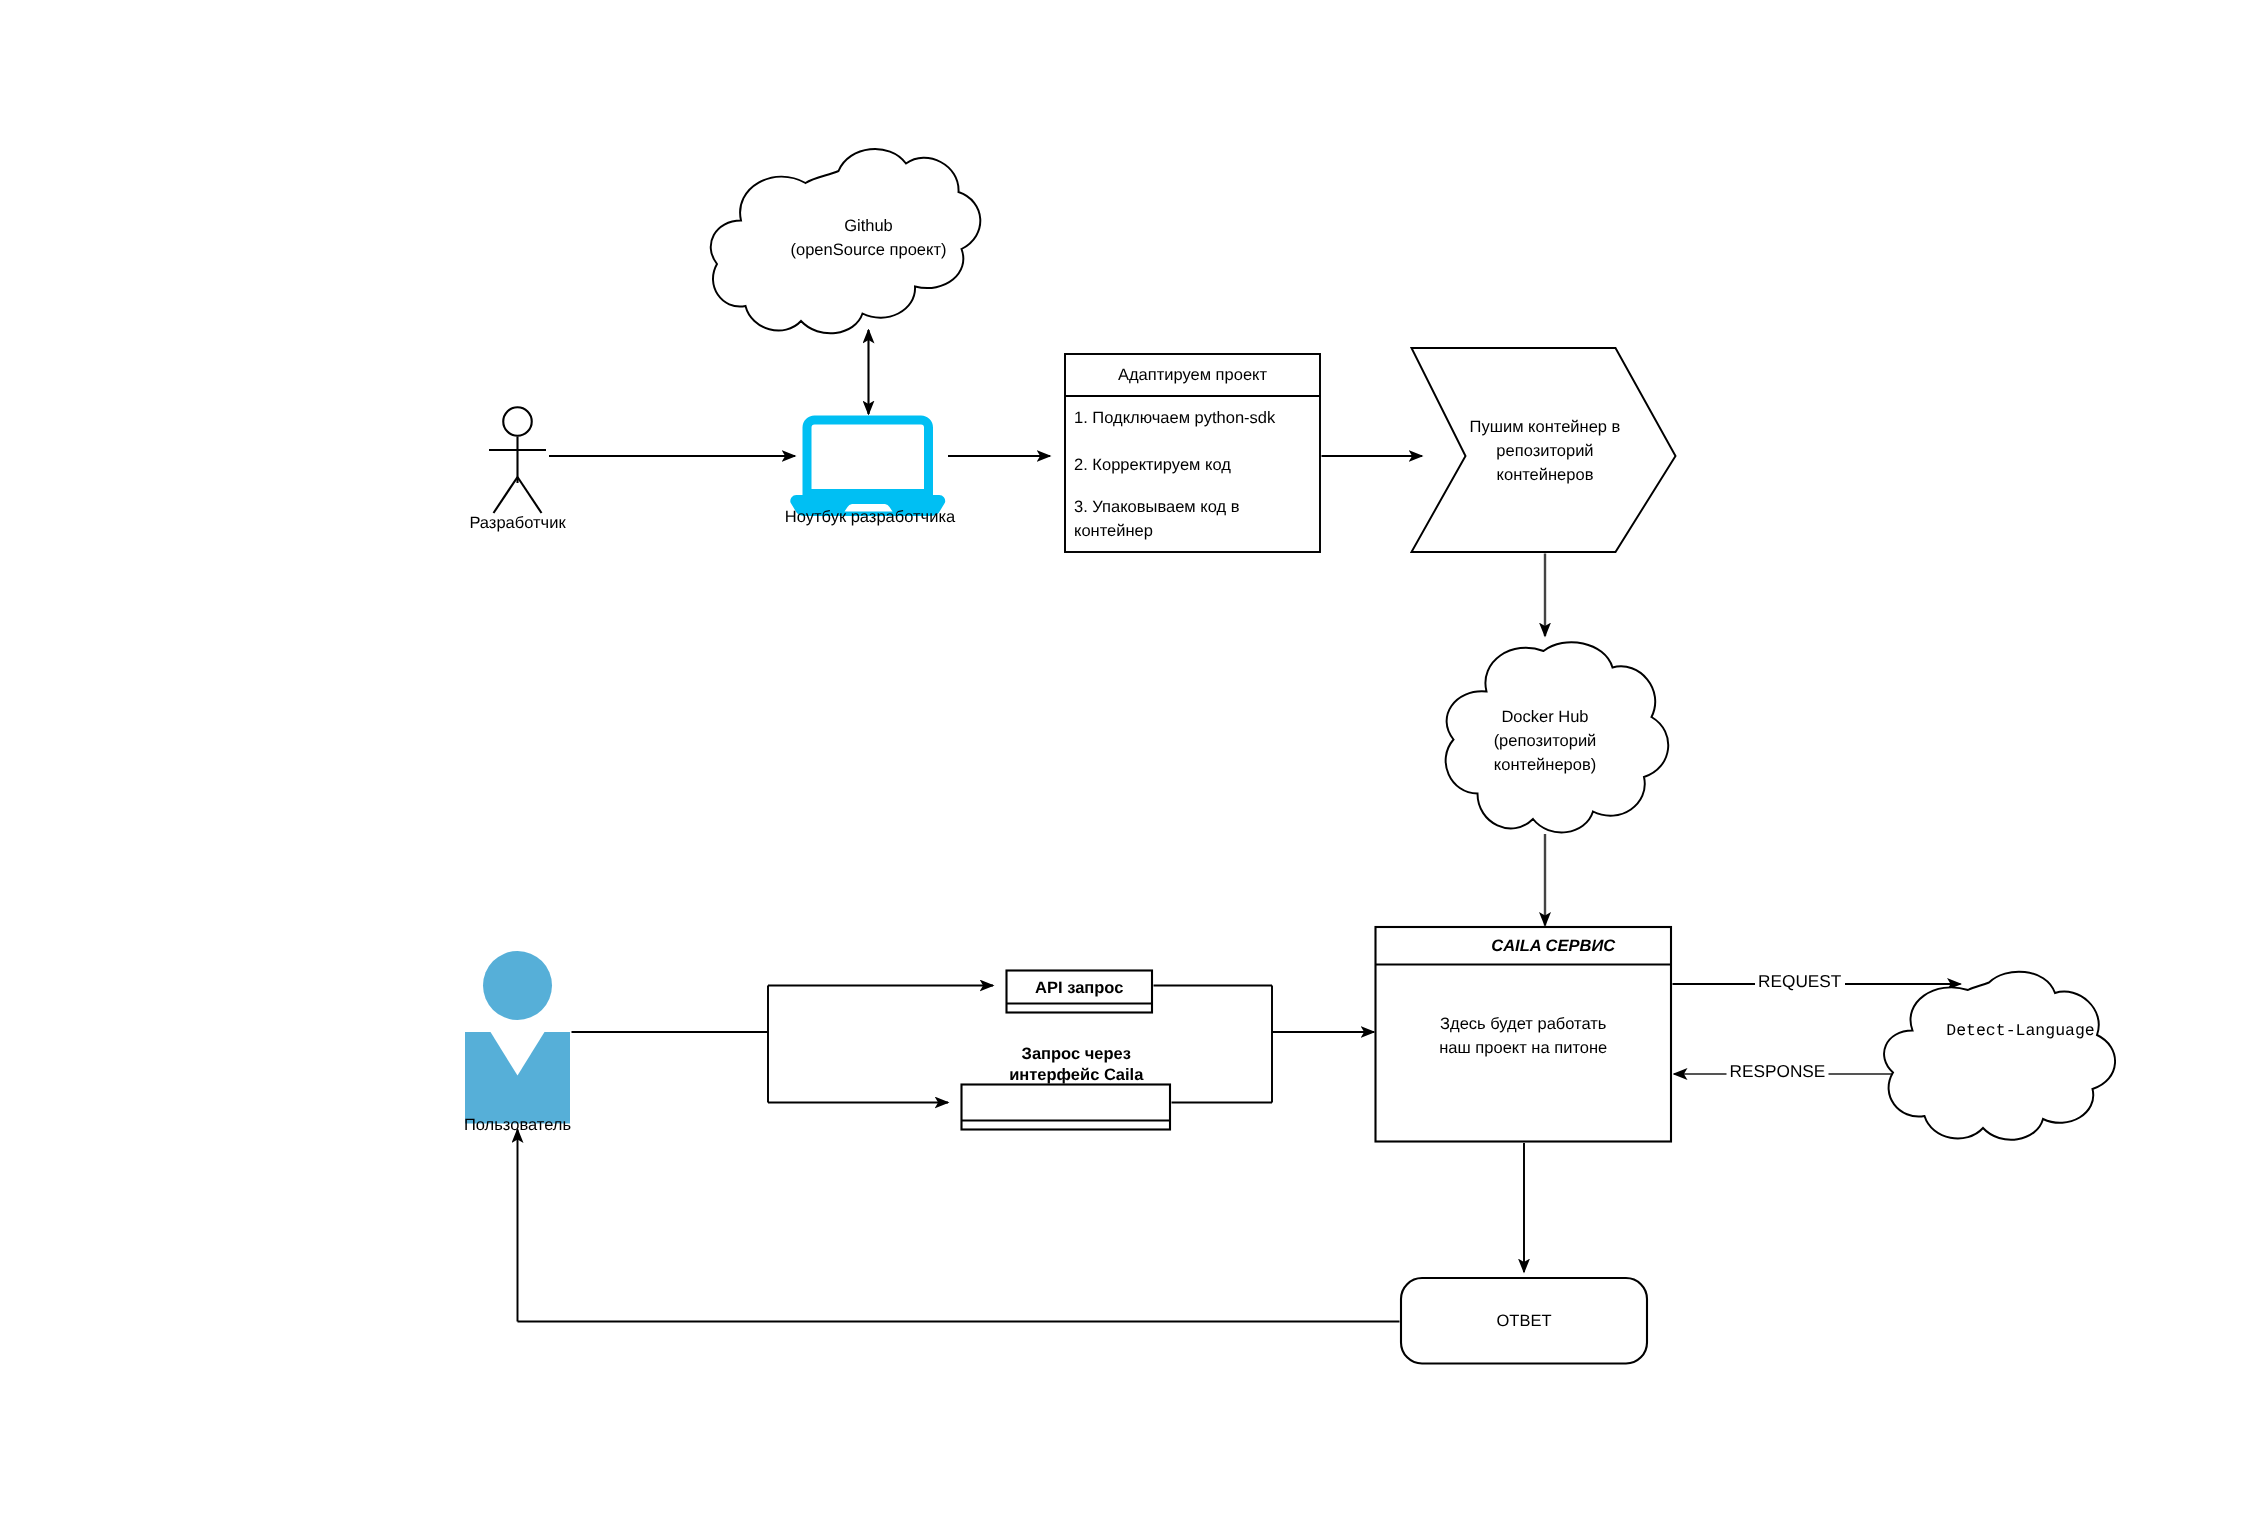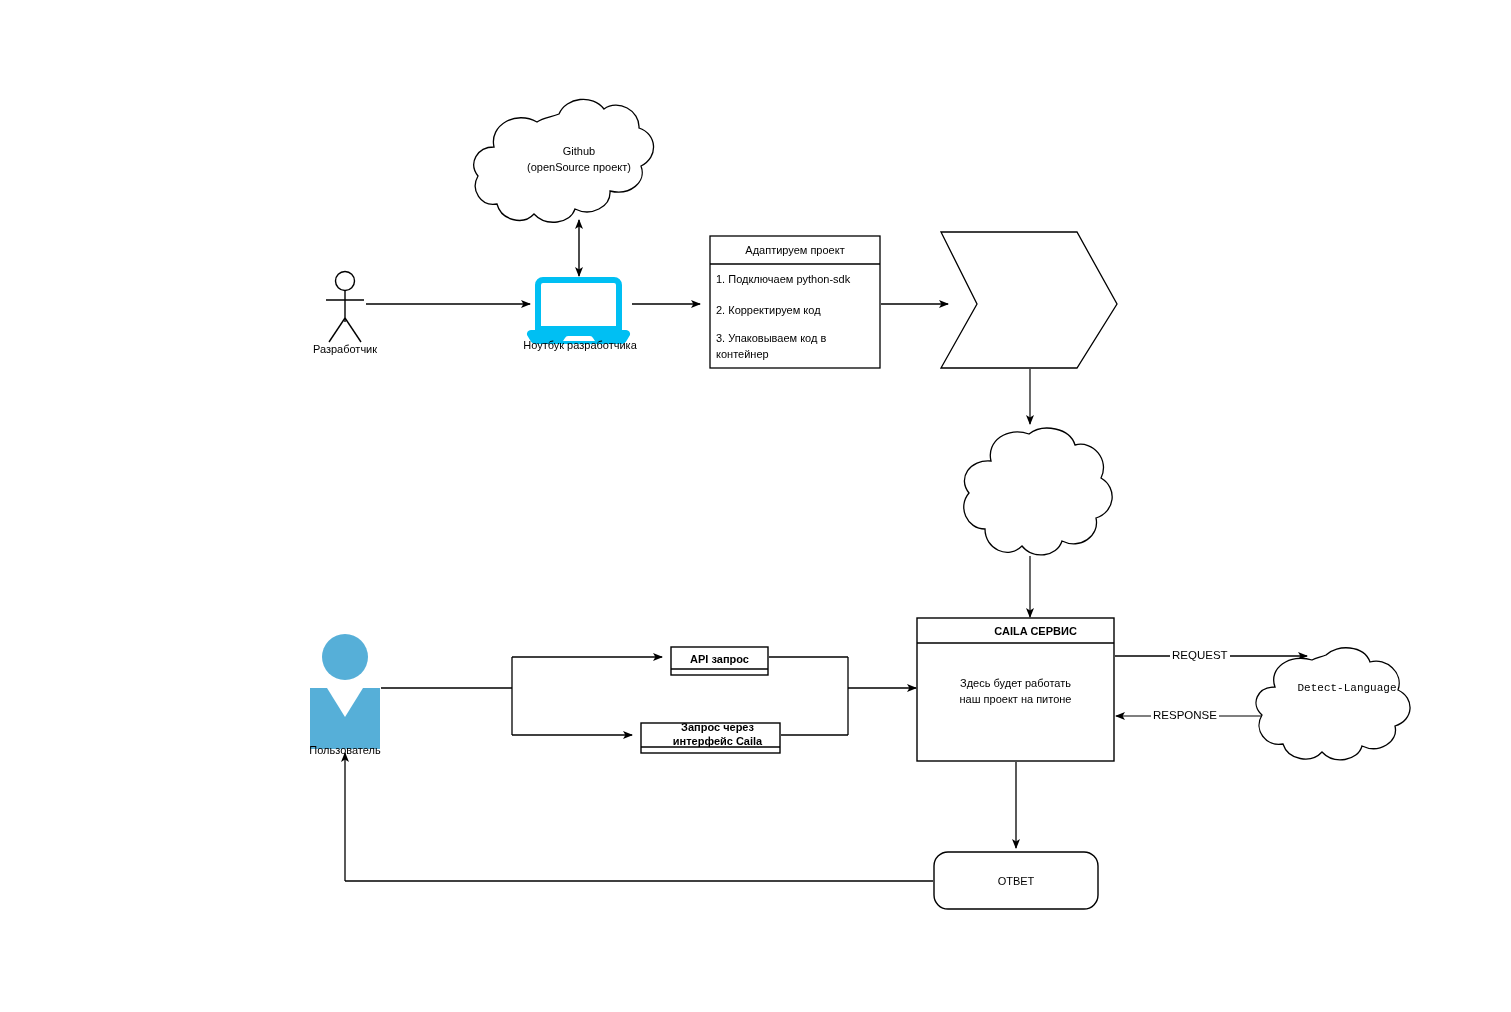--- a/index.html
+++ b/index.html
@@ -202,32 +202,38 @@
   <div class="lbl" style="left:495px; top:338px; width:170px;">Ноутбук разработчика</div>
 
   <div class="lbl" style="left:710px; top:243px; width:170px;">Адаптируем проект</div>
 
   <div class="lbl left" style="left:716px; top:272px; width:162px;">1. Подключаем python-sdk</div>
 
   <div class="lbl left" style="left:716px; top:303px; width:162px;">2. Корректируем код</div>
 
   <div class="lbl left" style="left:716px; top:331px; width:128px;">3. Упаковываем код в контейнер</div>
 
-
-
-  <div class="lbl bold" style="left:917px; top:624px; width:237px;">CAILA СЕРВИС</div>
+  <div class="lbl" style="left:962px; top:278px; width:136px;">Пушим контейнер в
+репозиторий
+контейнеров</div>
+
+  <div class="lbl" style="left:962px; top:471px; width:136px;">Docker Hub
+(репозиторий
+контейнеров)</div>
+
+  <div class="lbl bold" style="left:917px; top:624px; width:237px;font-style:italic;">CAILA СЕРВИС</div>
 
   <div class="lbl" style="left:927px; top:676px; width:177px;">Здесь будет работать
 наш проект на питоне</div>
 
   <div class="lbl" style="left:288px; top:743px; width:114px;">Пользователь</div>
 
   <div class="lbl bold" style="left:671px; top:652px; width:97px;">API запрос</div>
 
-  <div class="lbl bold" style="left:641px; top:720px; width:153px; line-height:1.3;">Запрос через
+  <div class="lbl bold" style="left:641px; top:696px; width:153px; line-height:1.3;">Запрос через
 интерфейс Caila</div>
 
   <div class="lbl" style="left:1272px; top:681px; width:150px;font-family:Liberation Mono, monospace;">Detect-Language</div>
 
   <div class="lbl" style="left:934px; top:874px; width:164px;">ОТВЕТ</div>
 
   <div class="edge-label" style="left:1170px; top:649px;">REQUEST</div>
 
   <div class="edge-label" style="left:1151px; top:709px;">RESPONSE</div>
 

